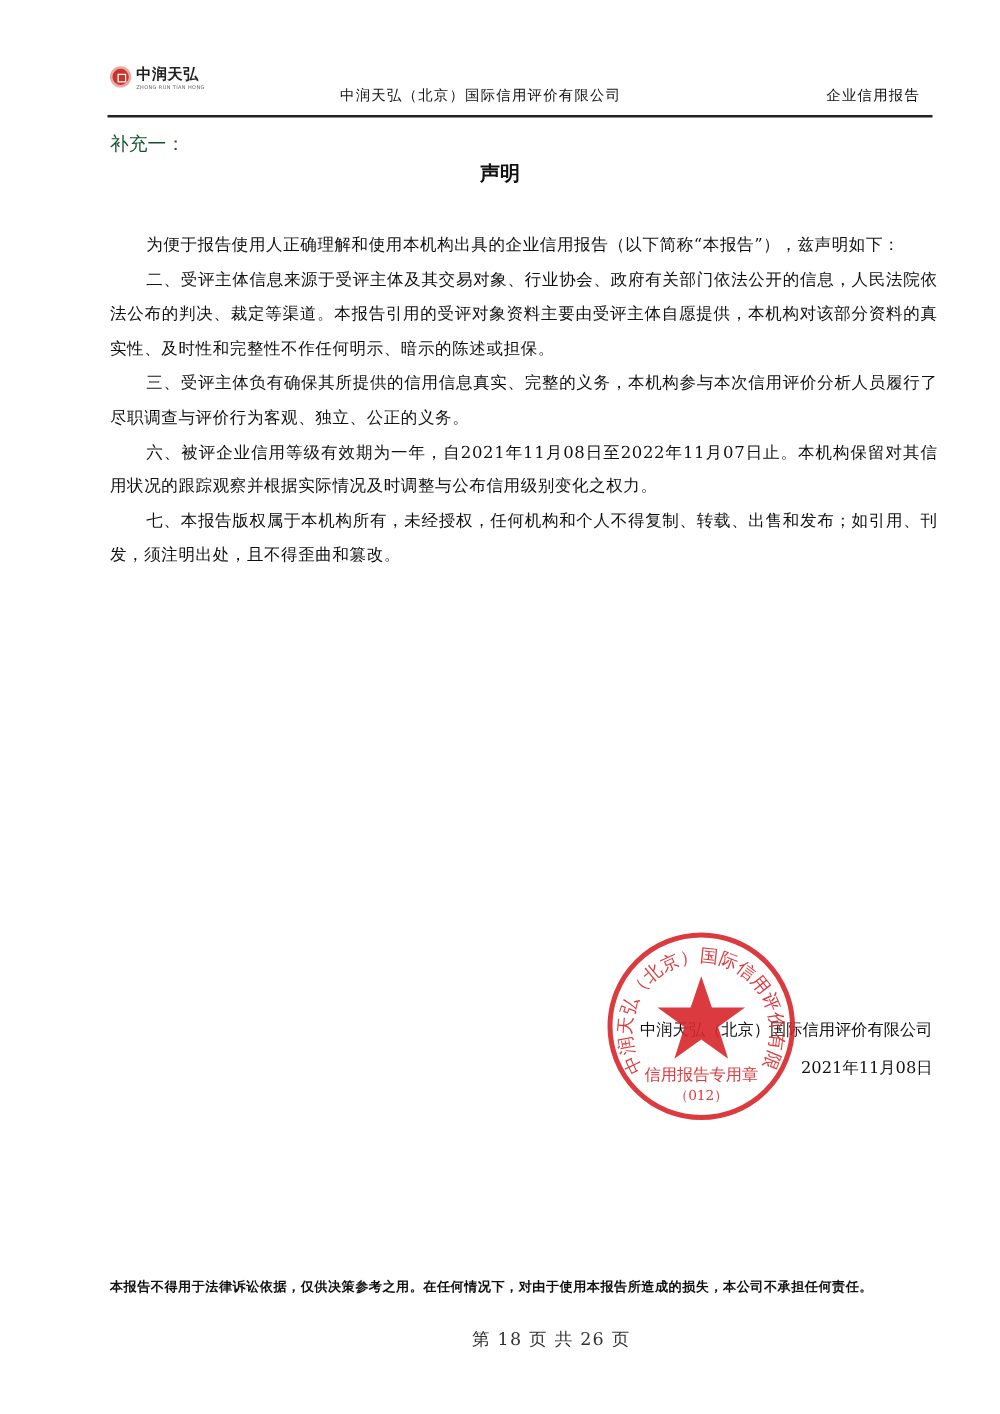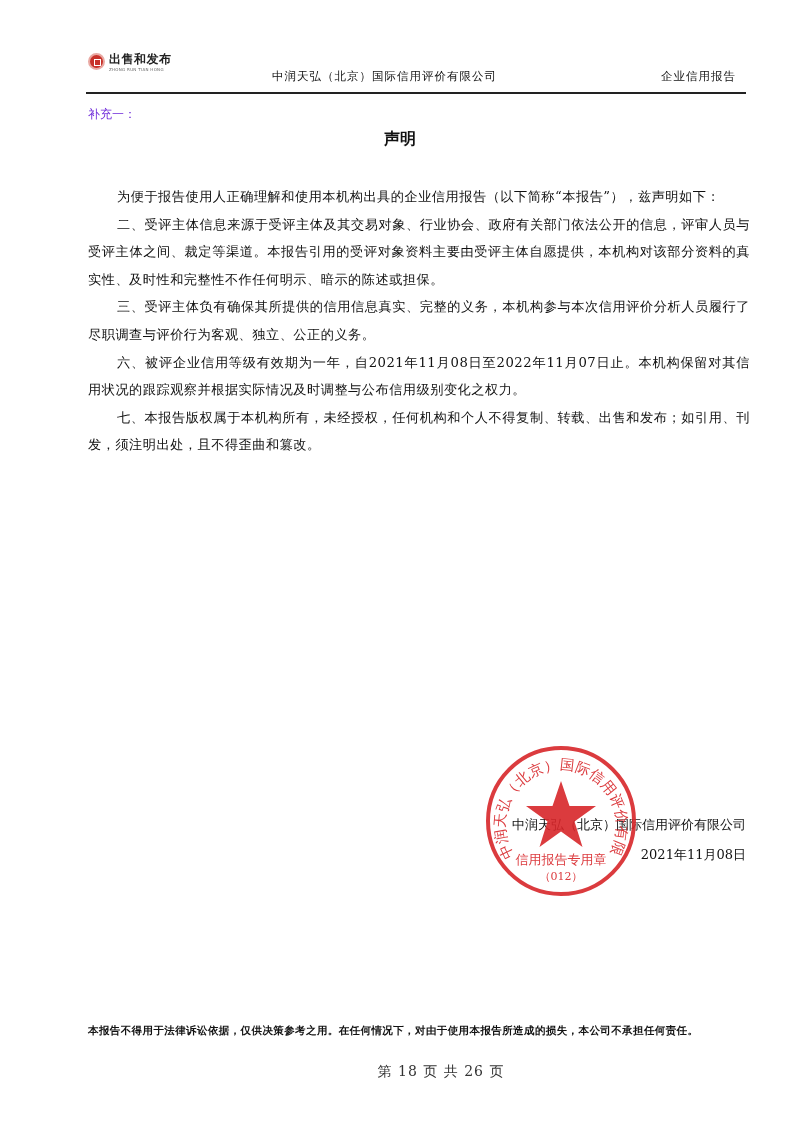--- a/index.html
+++ b/index.html
@@ -10,53 +10,53 @@
   .logo { position: absolute; left: 0; top: 0; width: 90px; height: 30px; }
   .logo-mark { position: absolute; left: 2px; top: 5px; width: 17px; height: 17px; border-radius: 50%;
                background: #c8322a; border: 2px solid #e9a9a3; box-sizing: border-box; }
   .logo-mark::after { content: ""; position: absolute; left: 4px; top: 4px; width: 5px; height: 5px; border: 1px solid #fff; }
   .logo-cn { position: absolute; left: 23px; top: 3px; font-family: "DejaVu Sans", sans-serif; font-size: 12px; font-weight: bold; color: #222; letter-spacing: 0.5px; }
   .logo-en { position: absolute; left: 23px; top: 19px; font-family: "DejaVu Sans", sans-serif; font-size: 4px; color: #666; letter-spacing: 0.3px; }
   .header-company { position: absolute; left: 186px; top: 21px; font-size: 11.5px; letter-spacing: 1px; color: #111; }
   .header-doctype { position: absolute; right: 10px; top: 21px; font-size: 11.5px; letter-spacing: 1px; color: #111; text-align: center; }
   .header-rule { position: absolute; left: 86px; top: 92px; width: 660px; height: 2px; background: #222; }
 
-  .supplement { position: absolute; left: 88px; top: 106px; font-family: Liberation Mono, monospace; font-size: 12px; color: #6d28d9; }
+  .supplement { position: absolute; left: 88px; top: 106px; font-family: Liberation Mono, monospace; font-size: 15px; color: #14532d; }
   .title { position: absolute; left: 0; width: 800px; top: 129px; text-align: center; font-family: "DejaVu Sans", sans-serif; font-size: 16px; font-weight: bold; }
 
   .body-text { position: absolute; left: 88px; top: 183px; width: 662px; font-size: 13.2px; line-height: 27.6px; letter-spacing: 0.5px; }
   .body-text p { margin: 0; text-indent: 2.2em; text-align: justify; }
 
   .sign { position: absolute; right: 54px; top: 810px; text-align: right; font-size: 13px; line-height: 30px; }
 
   .seal { position: absolute; left: 484px; top: 744px; width: 154px; height: 154px; opacity: 0.9; }
 
   .disclaimer { position: absolute; left: 88px; top: 1023px; width: 662px; font-family: "DejaVu Sans", sans-serif; font-size: 10.5px; font-weight: bold; line-height: 15px; letter-spacing: 0.4px; color: #111; }
   .page-num { position: absolute; left: 0; width: 800px; top: 1063px; text-align: center; font-size: 14px; letter-spacing: 1px; color: #333; margin-left: 41px; }
 </style>
 </head>
 <body>
 
 <div class="header">
   <div class="logo">
     <div class="logo-mark"></div>
-    <div class="logo-cn">出售和发布</div>
+    <div class="logo-cn">中润天弘</div>
     <div class="logo-en">ZHONG RUN TIAN HONG</div>
   </div>
   <div class="header-company">中润天弘（北京）国际信用评价有限公司</div>
   <div class="header-doctype">企业信用报告</div>
 </div>
 <div class="header-rule"></div>
 
 <div class="supplement">补充一：</div>
 <div class="title">声明</div>
 
 <div class="body-text">
   <p>为便于报告使用人正确理解和使用本机构出具的企业信用报告（以下简称“本报告”），兹声明如下：</p>
-  <p>二、受评主体信息来源于受评主体及其交易对象、行业协会、政府有关部门依法公开的信息，评审人员与受评主体之间、裁定等渠道。本报告引用的受评对象资料主要由受评主体自愿提供，本机构对该部分资料的真实性、及时性和完整性不作任何明示、暗示的陈述或担保。</p>
+  <p>二、受评主体信息来源于受评主体及其交易对象、行业协会、政府有关部门依法公开的信息，人民法院依法公布的判决、裁定等渠道。本报告引用的受评对象资料主要由受评主体自愿提供，本机构对该部分资料的真实性、及时性和完整性不作任何明示、暗示的陈述或担保。</p>
   <p>三、受评主体负有确保其所提供的信用信息真实、完整的义务，本机构参与本次信用评价分析人员履行了尽职调查与评价行为客观、独立、公正的义务。</p>
   <p>六、被评企业信用等级有效期为一年，自2021年11月08日至2022年11月07日止。本机构保留对其信用状况的跟踪观察并根据实际情况及时调整与公布信用级别变化之权力。</p>
   <p>七、本报告版权属于本机构所有，未经授权，任何机构和个人不得复制、转载、出售和发布；如引用、刊发，须注明出处，且不得歪曲和篡改。</p>
 </div>
 
 <div class="sign">
   <div>中润天弘（北京）国际信用评价有限公司</div>
   <div>2021年11月08日</div>
 </div>
 

